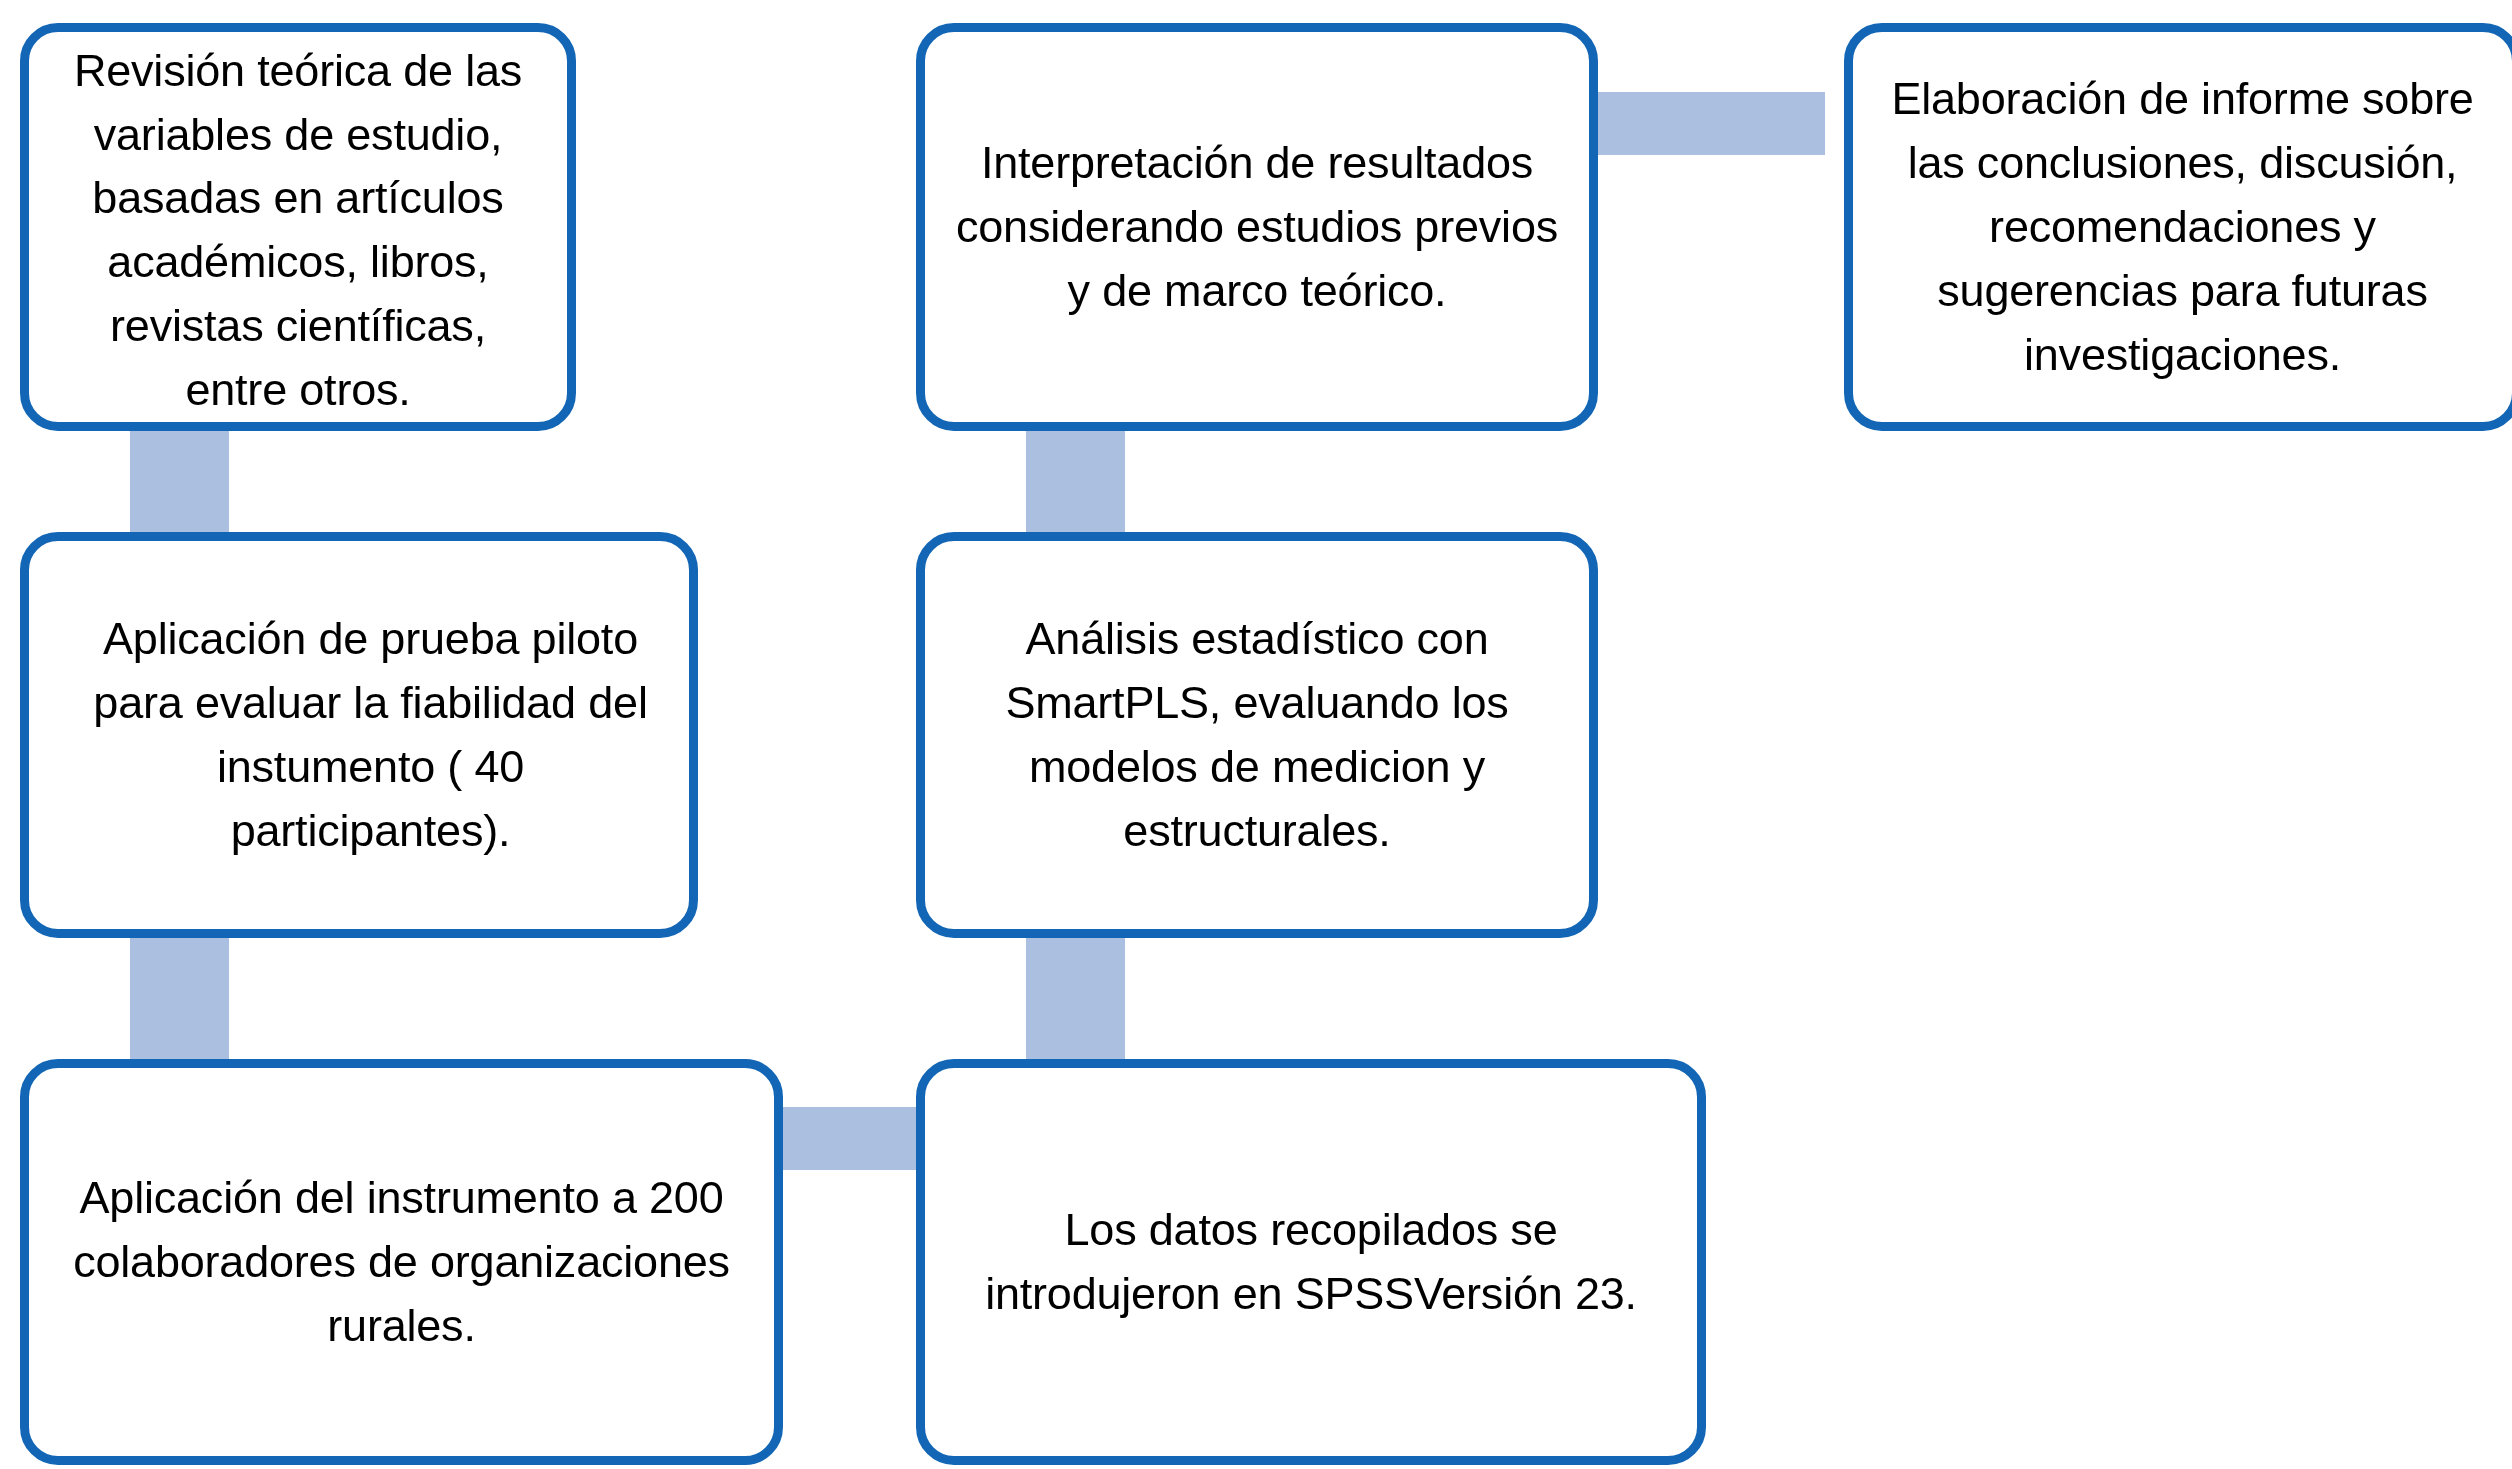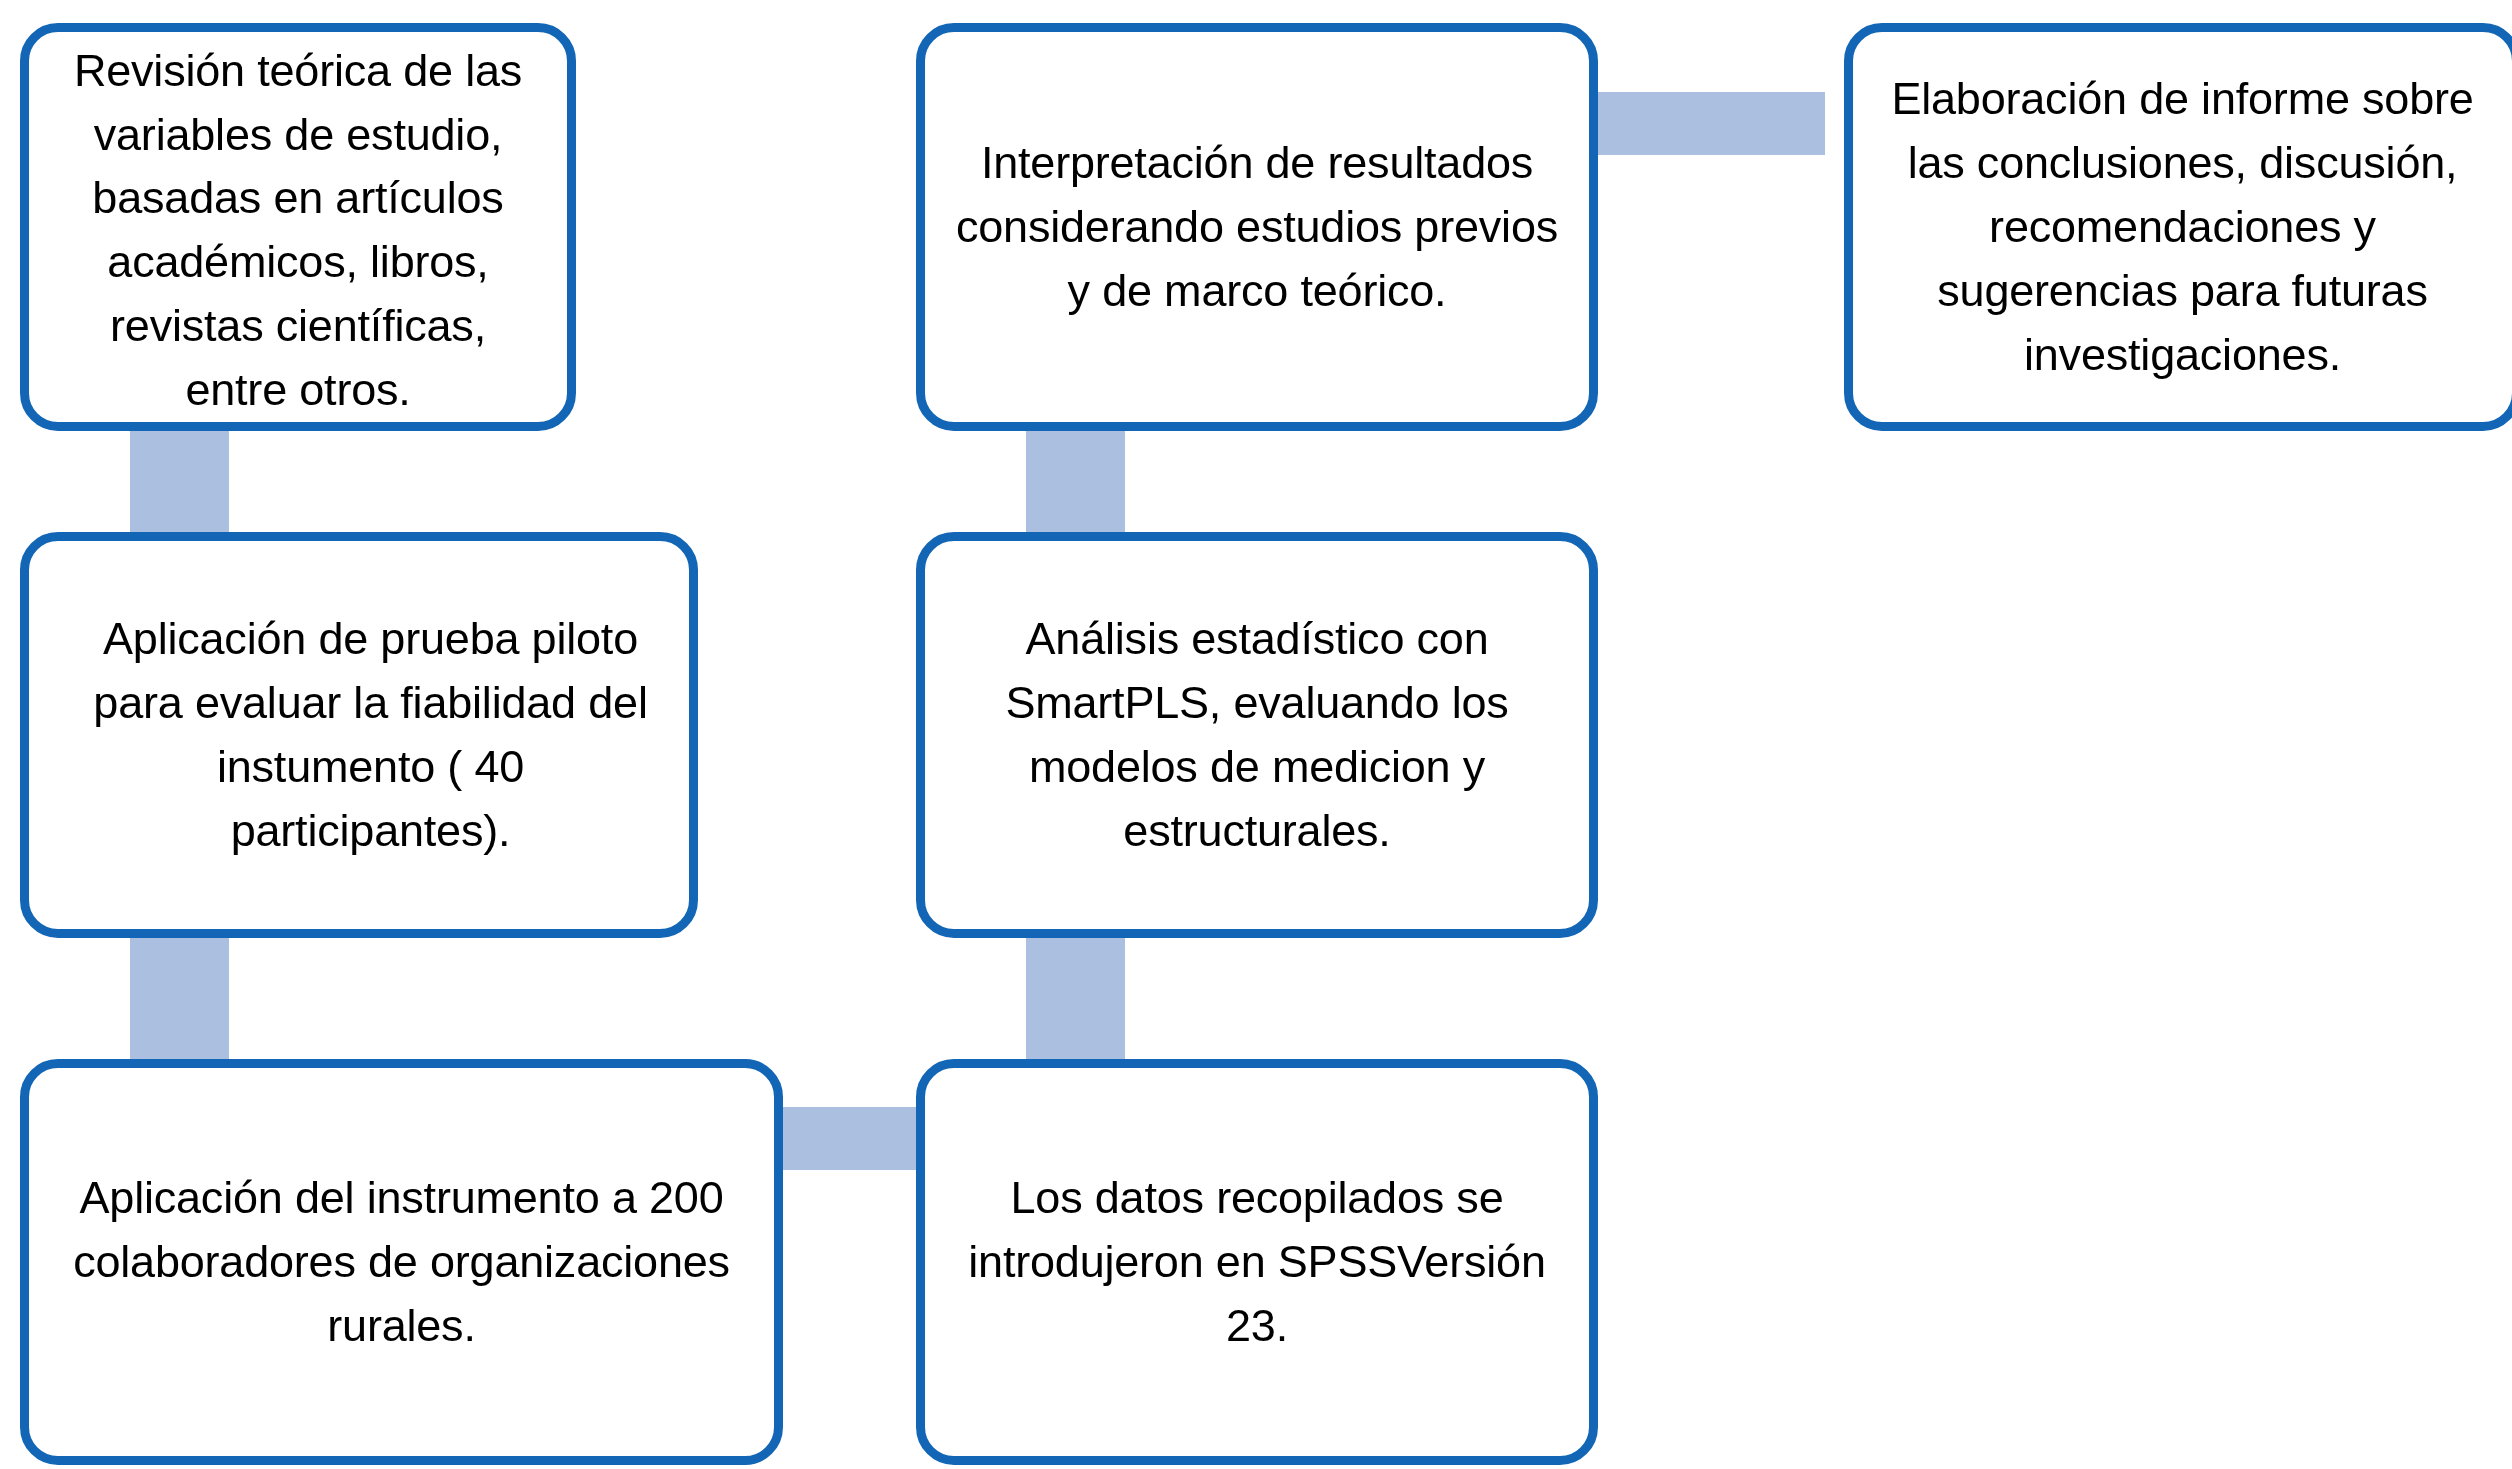--- a/index.html
+++ b/index.html
@@ -49,21 +49,21 @@
     background: #abbfe0;
     z-index: 1;
   }
   
   #node-revision-teorica      { left: 20px;   top: 23px;   width: 556px; height: 408px; align-items: flex-end; }
   #node-prueba-piloto         { left: 20px;   top: 532px;  width: 678px; height: 406px; padding-left: 23px; }
   #node-aplicacion-instrumento{ left: 20px;   top: 1059px; width: 763px; height: 406px; }
 
   #node-interpretacion        { left: 916px; top: 23px;   width: 682px; height: 408px; }
   #node-analisis-smartpls     { left: 916px; top: 532px;  width: 682px; height: 406px; }
-  #node-datos-spss            { left: 916px; top: 1059px; width: 682px; height: 406px; }
+  #node-datos-spss            { left: 916px; top: 1059px; width: 790px; height: 406px; }
 
   #node-elaboracion-informe   { left: 1816px; top: 23px;   width: 677px; height: 408px; margin-left: 28px; }
 
   #conn-revision-to-piloto    { left: 130px;  top: 423px;  width: 99px; height: 120px; }
   #conn-piloto-to-aplicacion  { left: 130px;  top: 930px; width: 99px; height: 139px; }
   #conn-interp-to-analisis    { left: 1026px; top: 423px;  width: 99px; height: 120px; }
   #conn-analisis-to-spss      { left: 1026px; top: 930px; width: 99px; height: 139px; }
   #conn-aplicacion-to-spss    { left: 690px;  top: 1107px; width: 234px; height: 63px; }
   #conn-interp-to-informe     { left: 1591px; top: 92px;  width: 234px; height: 63px; }
 </style>

